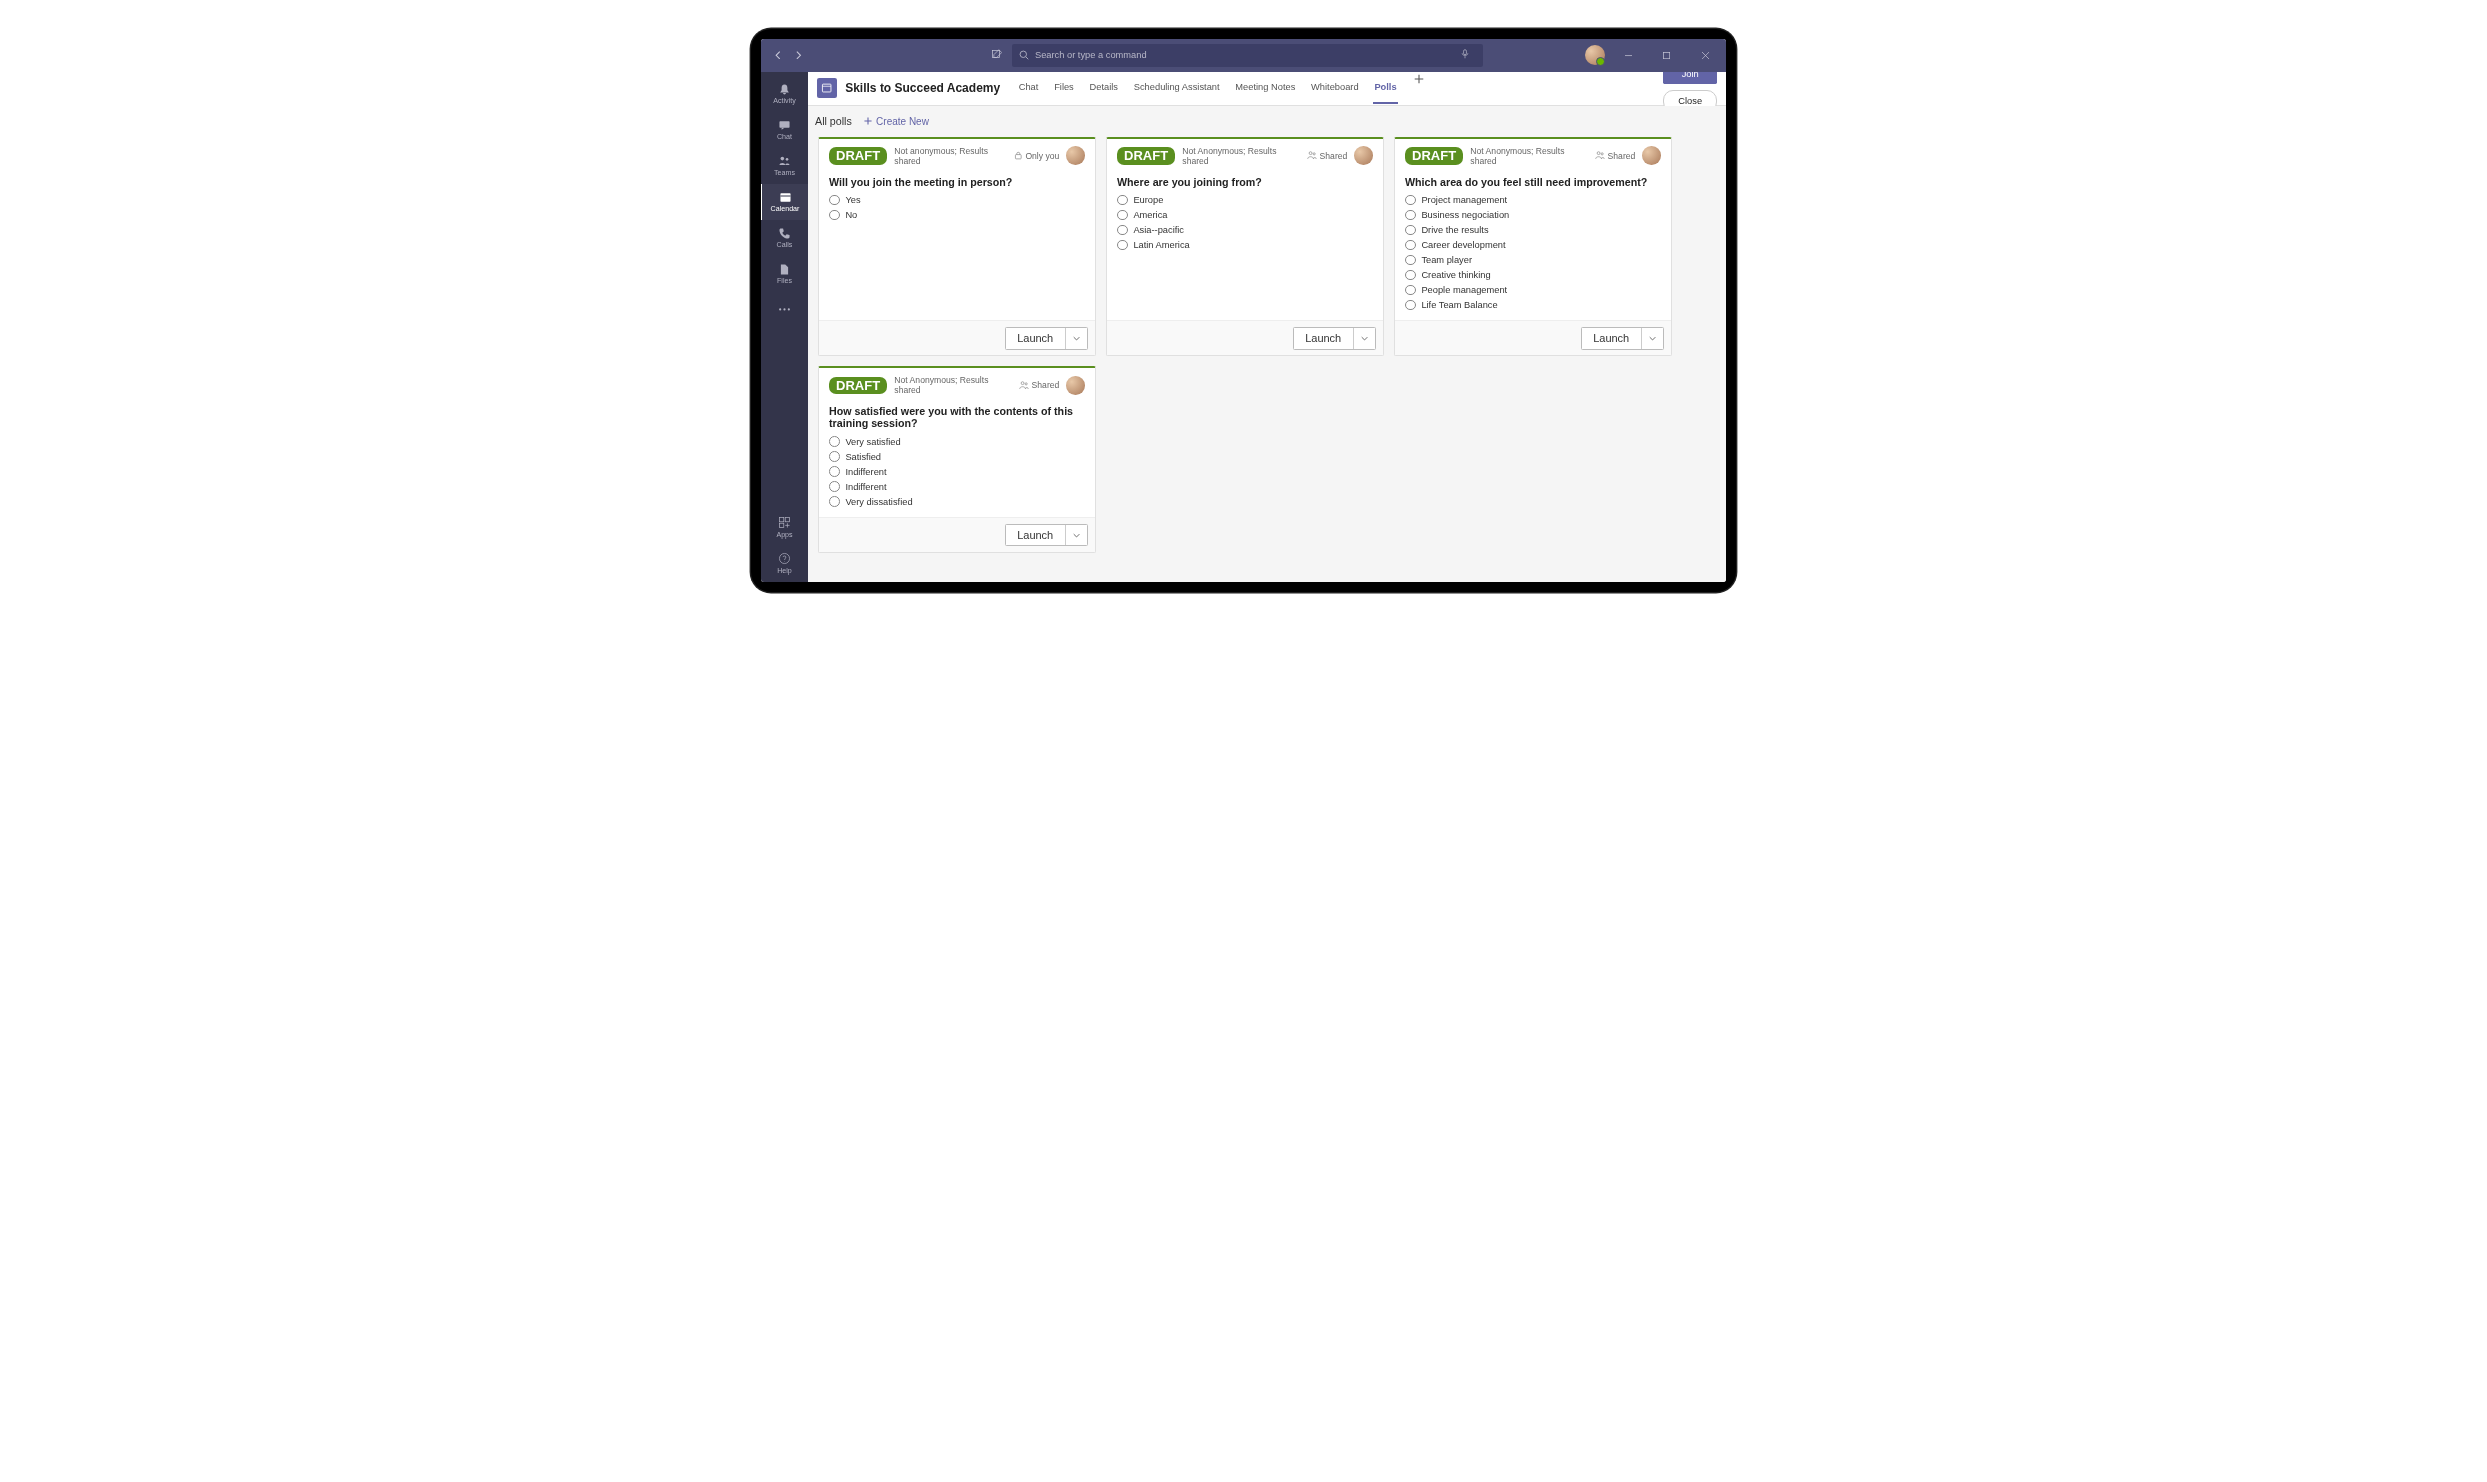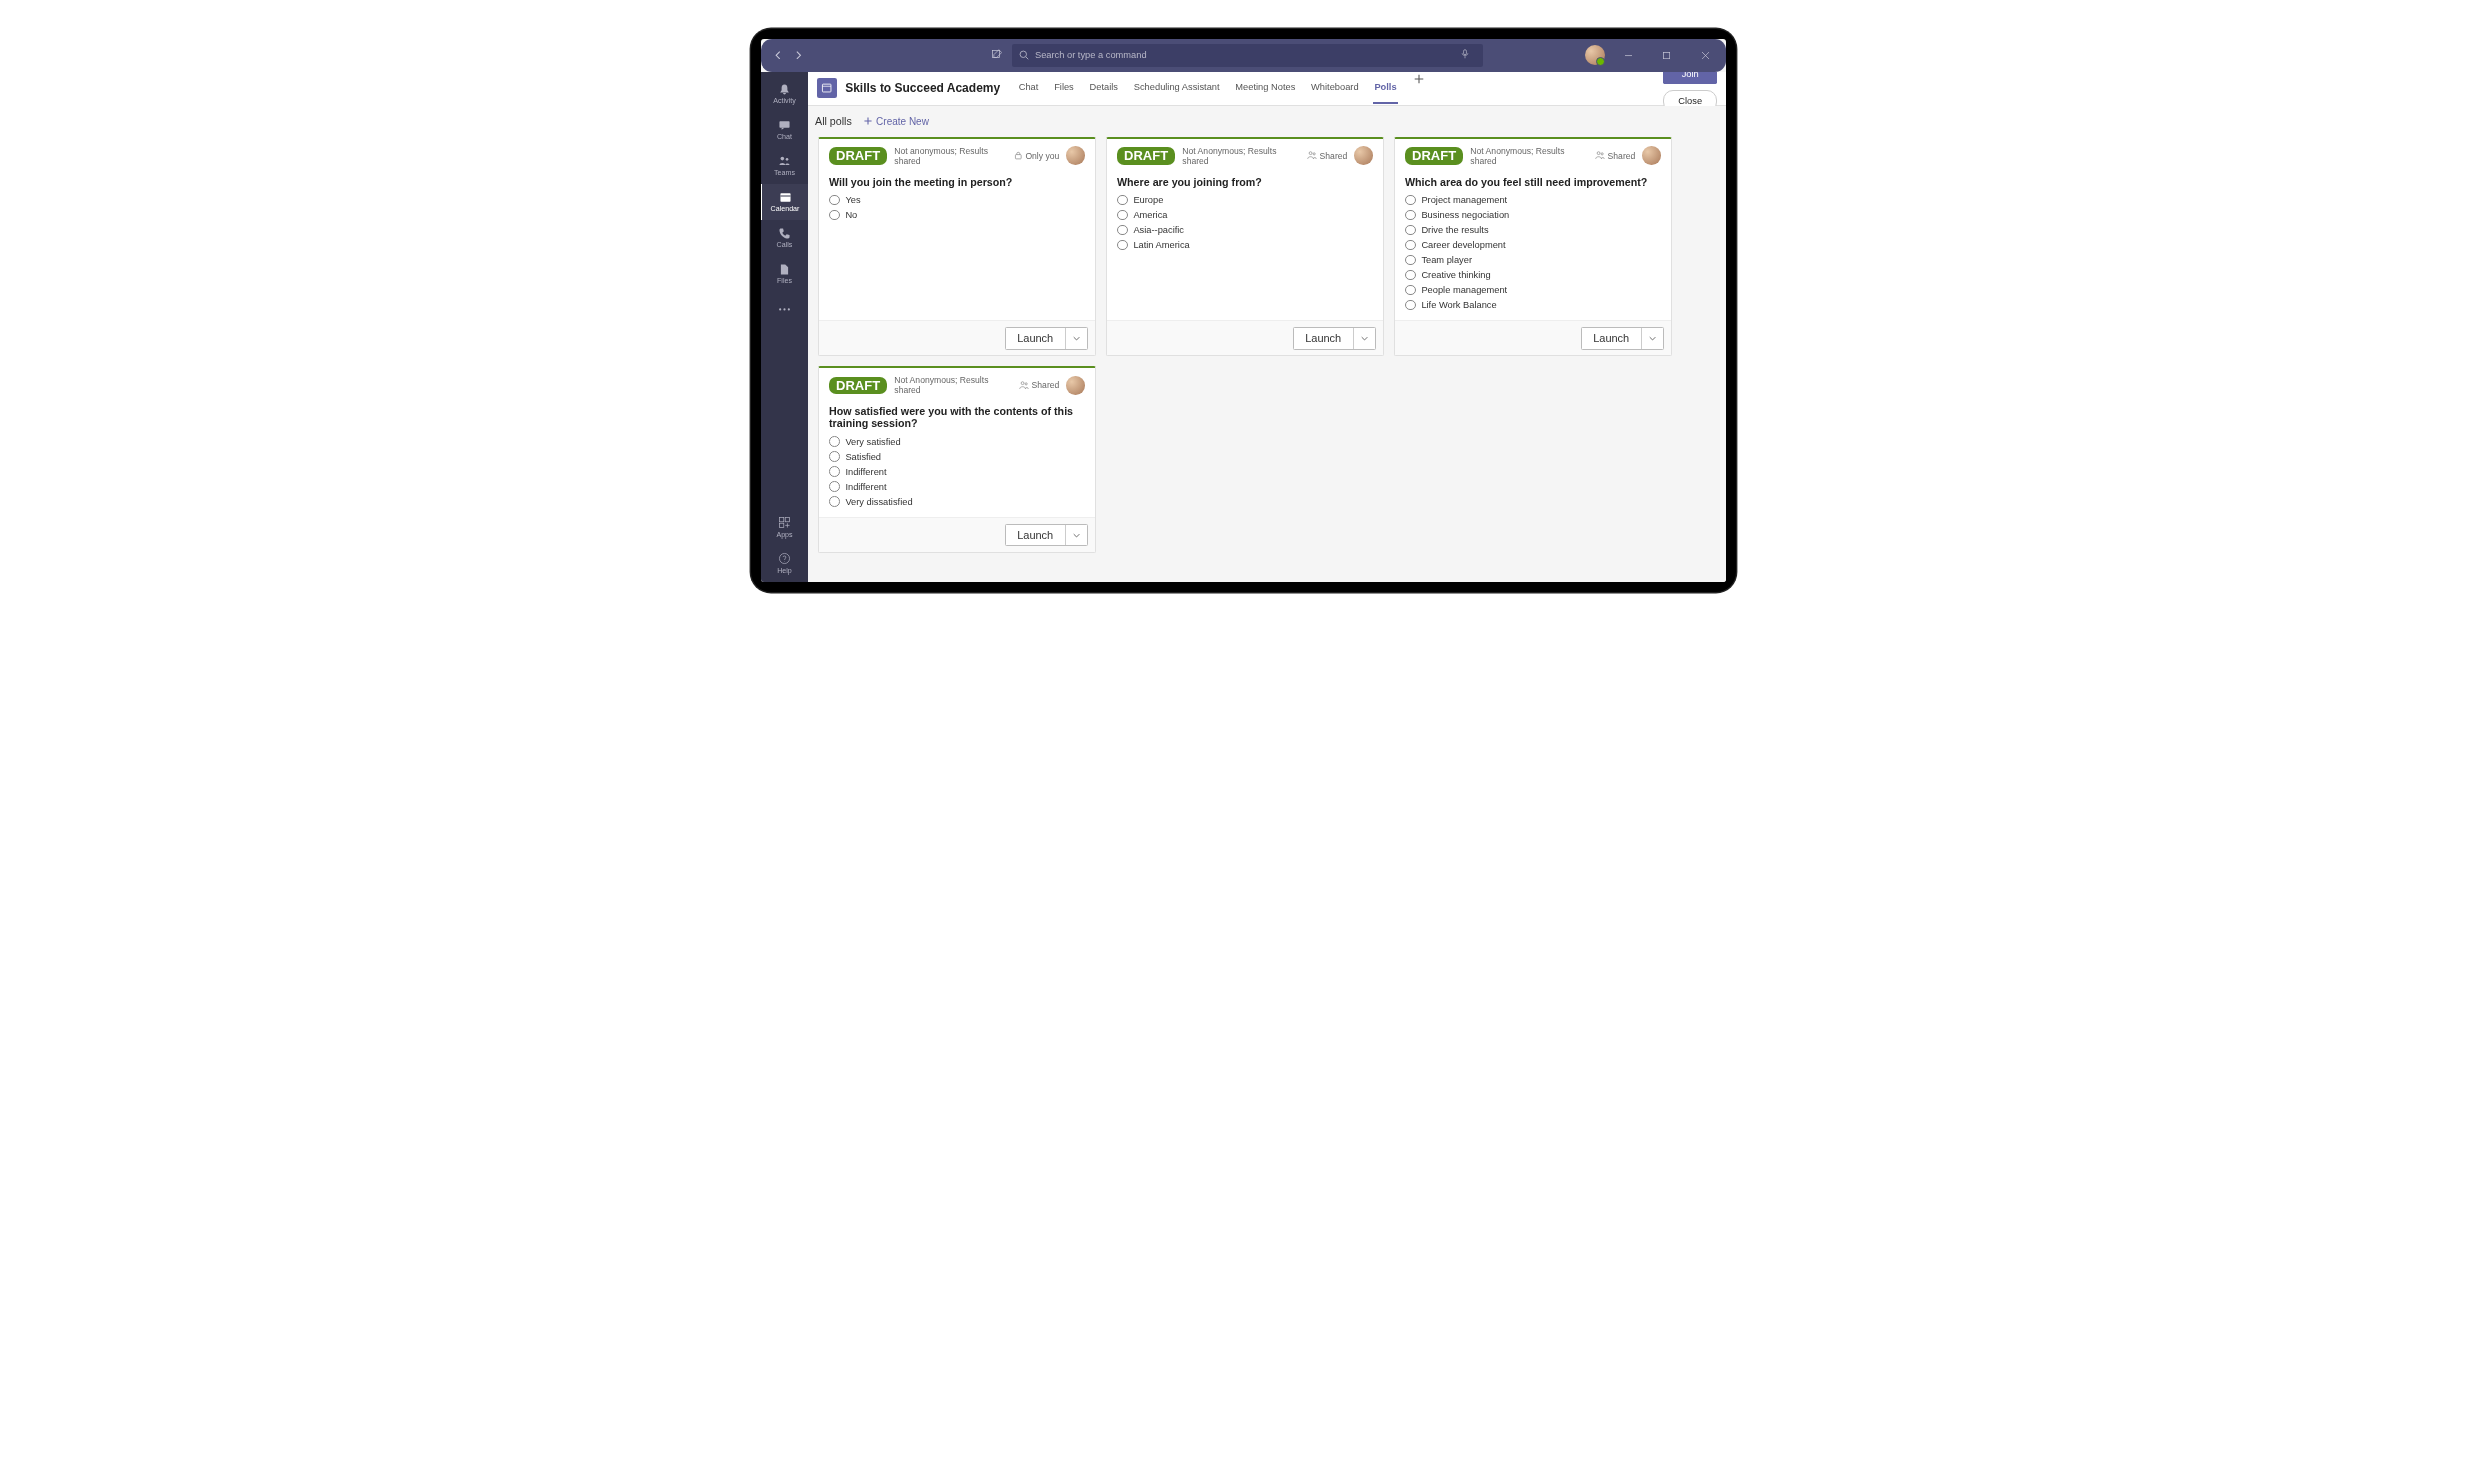--- a/index.html
+++ b/index.html
@@ -1,21 +1,21 @@
 <!DOCTYPE html>
 <html style="font-size:11.4px"><head>
 <meta charset="utf-8">
 <style>
 * { box-sizing: border-box; margin: 0; padding: 0; font-family: "Segoe UI", -apple-system, sans-serif; }
 body { background: #fff; display: flex; justify-content: center; align-items: flex-start; padding: 28.6px; }
 .device { width: 985px; background: #000; border-radius: 20px; padding: 10px; box-shadow: 0 0 0 1.4px #222; }
 .screen { background: #f5f5f5; border-radius: 2.9px; overflow: hidden; height: 543px; display: flex; flex-direction: column; }
 
 
-.titlebar { background: #4b4d76; height: 33px; display: flex; align-items: center; padding: 0 5.7px; border-radius: 11px; }
+.titlebar { background: #4b4d76; height: 33px; display: flex; align-items: center; padding: 0 5.7px; }
 .nav-arrows { display: flex; gap: 2.9px; margin-left: 2.9px; }
 .nav-arrow { width: 17px; height: 17px; display: flex; align-items: center; justify-content: center; color: #c8c8d8; cursor: pointer; }
 .compose { width: 20px; height: 20px; display: flex; align-items: center; justify-content: center; color: #c8c8d8; margin-left: 180px; margin-right: 5.7px; cursor: pointer; }
 .search { flex: 0 0 471px; background: #3c3e66; border-radius: 2.1px; height: 23px; display: flex; align-items: center; padding: 0 7.1px; color: #b8b8c8; }
 .search svg { margin-right: 5.7px; }
 .search-text { flex: 1; font-size: 9.3px; }
 .mic { color: #b8b8c8; cursor: pointer; }
 .right-controls { margin-left: auto; display: flex; align-items: center; gap: 8.6px; }
 .avatar-sm { width: 20px; height: 20px; border-radius: 50%; background: radial-gradient(circle at 30% 30%, #e8c8a8, #a87858); position: relative; }
 .avatar-sm::after { content: ""; position: absolute; bottom: -0.7px; right: -0.7px; width: 7.1px; height: 7.1px; background: #6bb700; border: 1.4px solid #4b4d76; border-radius: 50%; }
@@ -354,21 +354,21 @@
                 <div class="opt">
                   <span class="radio"></span>
                   <span>Creative thinking</span>
                 </div>
                 <div class="opt">
                   <span class="radio"></span>
                   <span>People management</span>
                 </div>
                 <div class="opt">
                   <span class="radio"></span>
-                  <span>Life Work Balance</span>
+                  <span>Life Team Balance</span>
                 </div>
               </div>
     <div class="poll-foot">
       <div class="launch-btn">
         <span>Launch</span>
         <span class="chev">
           <svg width="7.1" height="7.1" viewBox="0 0 10 10">
                       <path d="M1 3 L5 7 L9 3" stroke="#555" fill="none" stroke-width="1.2"></path>
                     </svg>
         </span>

